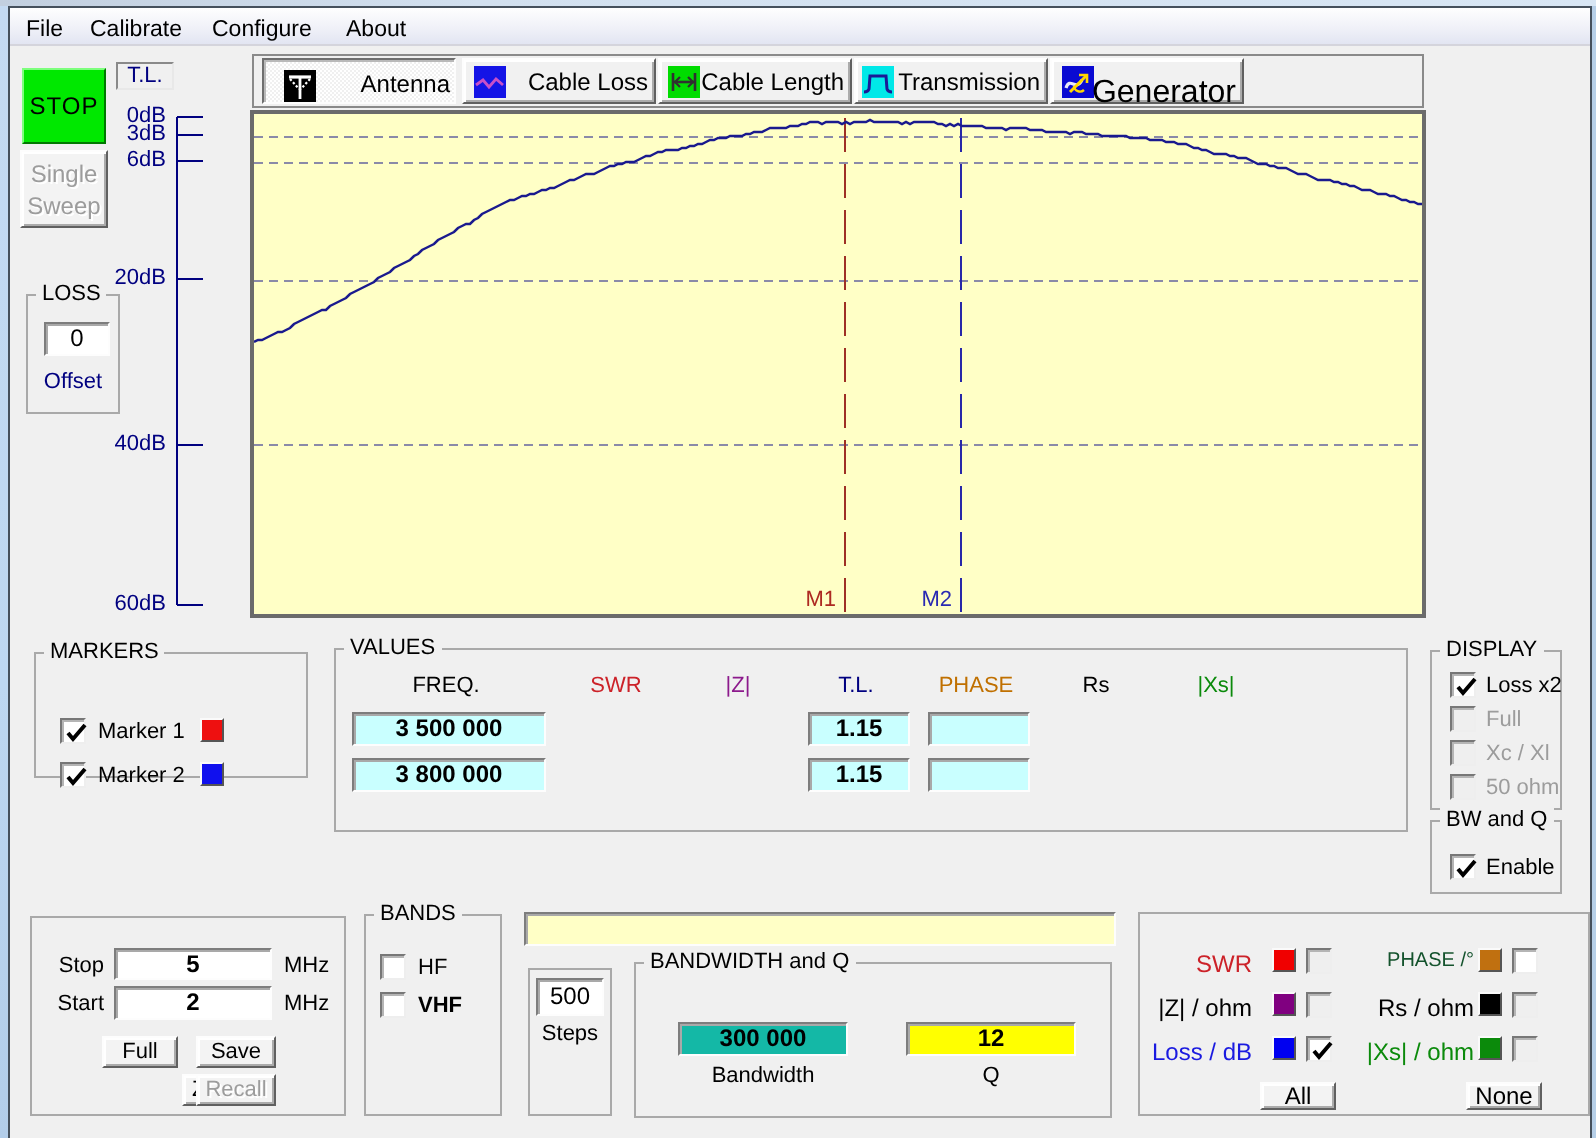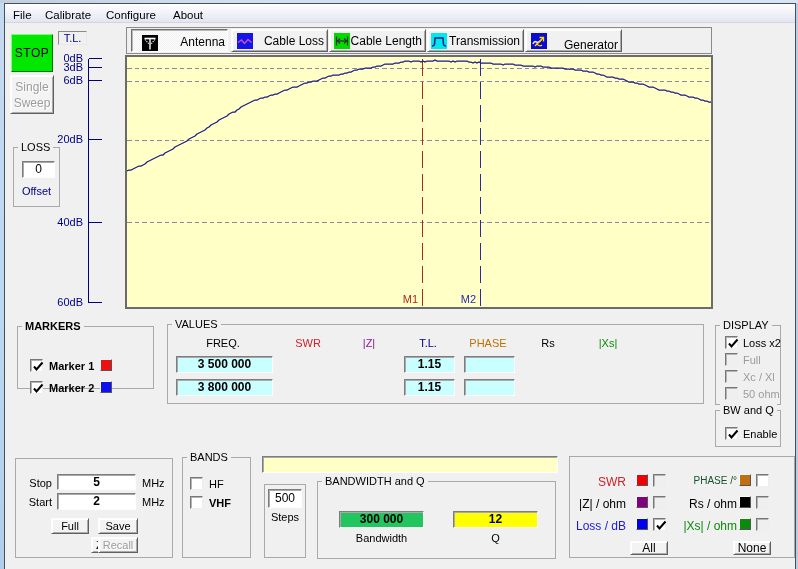--- a/index.html
+++ b/index.html
@@ -111,59 +111,59 @@
 <div class="abs" style="left:525px;top:29px;width:97px;height:23px;border:1px solid;border-color:#fdfdfd #606060 #606060 #fdfdfd;box-shadow:inset 1px 1px 0 #fff,inset -1px -1px 0 #ababab;background:#f1f1f1;">
     <div class="abs" style="left:5px;top:3px;width:16px;height:16px;"><svg width="16" height="16">
         <rect width="16" height="16" fill="#0a0ad2"></rect>
         <path d="M2,11 C4,5 7,13 10,7" fill="none" stroke="#e8e8f8" stroke-width="1.6"></path>
         <g stroke="#ffd800" fill="none">
           <path d="M4,13 L12,5" stroke-width="1.5"></path>
           <path d="M8.5,4.5 L12.5,4.5 L12.5,8.5" stroke-width="1.3"></path>
           <path d="M11,12 a3,3 0 0 1 -5,-2" stroke-width="1.2"></path>
         </g>
       </svg></div>
-    <div class="abs" style="right:3px;top:8px;font-size:12px;white-space:nowrap;">Generator</div>
+    <div class="abs" style="right:3px;top:8px;font-size:16px;white-space:nowrap;">Generator</div>
   </div>
 
 <div class="abs" style="left:125px;top:55px;width:588px;height:254px;border:2px solid #6b6b6b;background:#ffffc6;"></div>
 <svg class="abs" style="left:127px;top:57px" width="584" height="250">
 <g stroke="#8a8aa8" stroke-width="1" stroke-dasharray="4.5 3" shape-rendering="crispEdges">
 <line x1="0" y1="11.5" x2="584" y2="11.5"></line>
 <line x1="0" y1="24.5" x2="584" y2="24.5"></line>
 <line x1="0" y1="83.5" x2="584" y2="83.5"></line>
 <line x1="0" y1="165.5" x2="584" y2="165.5"></line>
 </g>
 <g stroke-width="1.3" stroke-dasharray="17 6" shape-rendering="crispEdges">
 <line x1="295.5" y1="2" x2="295.5" y2="250" stroke="#9e3026"></line>
 <line x1="353.5" y1="2" x2="353.5" y2="250" stroke="#2828a8"></line>
 </g>
 <text x="291" y="246" fill="#ad2a22" font-size="11" text-anchor="end">M1</text>
 <text x="349" y="246" fill="#2a2ab2" font-size="11" text-anchor="end">M2</text>
 <polyline fill="none" stroke="#1a1a8e" stroke-width="1.25" points="0.0,114 2.0,113 4.0,113 6.0,112 8.0,111 10.0,110 12.0,109 14.0,109 16.0,108 18.0,107 20.0,105 22.0,104 24.0,103 26.0,102 28.0,101 30.0,100 32.0,99 34.0,98 36.0,98 38.0,96 40.0,95 42.0,94 44.0,93 46.0,92 48.0,90 50.0,89 52.0,88 54.0,87 56.0,86 58.0,85 60.0,84 62.0,82 64.0,81 66.0,80 68.0,79 70.0,77 72.0,76 74.0,75 76.0,74 78.0,73 80.0,71 82.0,70 84.0,68 86.0,67 88.0,66 90.0,65 92.0,63 94.0,62 96.0,61 98.0,60 100.0,59 102.0,57 104.0,56 106.0,55 108.0,55 110.0,53 112.0,52 114.0,50 116.0,49 118.0,48 120.0,47 122.0,46 124.0,45 126.0,44 128.0,43 130.0,43 132.0,42 134.0,41 136.0,41 138.0,40 140.0,40 142.0,39 144.0,38 146.0,38 148.0,37 150.0,37 152.0,36 154.0,35 156.0,34 158.0,33 160.0,33 162.0,32 164.0,31 166.0,30 168.0,30 170.0,30 172.0,29 174.0,28 176.0,27 178.0,26 180.0,26 182.0,25 184.0,25 186.0,24 188.0,24 190.0,24 192.0,23 194.0,22 196.0,21 198.0,21 200.0,20 202.0,19 204.0,19 206.0,18 208.0,18 210.0,18 212.0,18 214.0,17 216.0,17 218.0,16 220.0,16 222.0,15 224.0,15 226.0,14 228.0,13 230.0,13 232.0,12 234.0,12 236.0,12 238.0,11 240.0,11 242.0,11 244.0,11 246.0,10 248.0,10 250.0,9 252.0,9 254.0,9 256.0,8 258.0,7 260.0,7 262.0,7 264.0,7 266.0,7 268.0,6 270.0,6 272.0,6 274.0,5 276.0,5 278.0,4 280.0,4 282.0,4 284.0,5 286.0,4 288.0,4 290.0,4 292.0,4 294.0,5 296.0,4 298.0,5 300.0,4 302.0,4 304.0,4 306.0,4 308.0,3 310.0,4 312.0,4 314.0,4 316.0,4 318.0,4 320.0,4 322.0,4 324.0,5 326.0,4 328.0,5 330.0,4 332.0,4 334.0,4 336.0,4 338.0,4 340.0,4 342.0,5 344.0,5 346.0,6 348.0,5 350.0,6 352.0,5 354.0,6 356.0,6 358.0,6 360.0,6 362.0,6 364.0,6 366.0,7 368.0,7 370.0,7 372.0,7 374.0,7 376.0,8 378.0,7 380.0,7 382.0,7 384.0,7 386.0,7 388.0,8 390.0,8 392.0,8 394.0,8 396.0,9 398.0,9 400.0,9 402.0,9 404.0,9 406.0,9 408.0,10 410.0,9 412.0,9 414.0,9 416.0,10 418.0,10 420.0,10 422.0,10 424.0,11 426.0,11 428.0,11 430.0,11 432.0,11 434.0,11 436.0,11 438.0,12 440.0,12 442.0,12 444.0,12 446.0,12 448.0,13 450.0,13 452.0,13 454.0,13 456.0,14 458.0,14 460.0,14 462.0,15 464.0,15 466.0,15 468.0,16 470.0,17 472.0,17 474.0,18 476.0,18 478.0,19 480.0,20 482.0,20 484.0,20 486.0,20 488.0,21 490.0,21 492.0,22 494.0,22 496.0,22 498.0,23 500.0,24 502.0,25 504.0,25 506.0,25 508.0,26 510.0,26 512.0,27 514.0,27 516.0,27 518.0,28 520.0,29 522.0,30 524.0,30 526.0,30 528.0,31 530.0,32 532.0,33 534.0,33 536.0,33 538.0,33 540.0,34 542.0,34 544.0,35 546.0,35 548.0,36 550.0,36 552.0,37 554.0,38 556.0,38 558.0,38 560.0,39 562.0,40 564.0,40 566.0,40 568.0,41 570.0,41 572.0,42 574.0,43 576.0,43 578.0,44 580.0,44 582.0,45 584.0,45"></polyline>
 </svg>
 
-<div class="grp" style="left:17px;top:326px;width:137px;height:63px;font-weight:bold;">
+<div class="grp" style="left:17px;top:326px;width:137px;height:63px;">
 <div class="t">MARKERS</div>
 <div class="cb" style="left:12px;top:32px;">
       <svg width="12" height="12" viewBox="0 0 12 12">
         <polyline points="2,5.5 4.5,8.5 10.5,1.5" fill="none" stroke="#000" stroke-width="2"></polyline>
       </svg>
     </div>
 <div class="abs" style="left:31px;top:33px;">Marker 1</div>
 <div class="sw" style="left:82px;top:32px;background:#ee1010;"></div>
 <div class="cb" style="left:12px;top:54px;">
       <svg width="12" height="12" viewBox="0 0 12 12">
         <polyline points="2,5.5 4.5,8.5 10.5,1.5" fill="none" stroke="#000" stroke-width="2"></polyline>
       </svg>
     </div>
 <div class="abs" style="left:31px;top:55px;">Marker 2</div>
 <div class="sw" style="left:82px;top:54px;background:#1010ee;"></div>
 </div>
 
-<div class="grp" style="left:167px;top:324px;width:537px;height:80px;">
+<div class="grp" style="left:167px;top:324px;width:537px;height:92px;">
 <div class="t">VALUES</div>
 <div class="abs" style="left:30px;top:12px;width:50px;text-align:center;">FREQ.</div>
 <div class="abs" style="left:115px;top:12px;width:50px;text-align:center;color:#cc2229;">SWR</div>
 <div class="abs" style="left:176px;top:12px;width:50px;text-align:center;color:#8c1a8c;">|Z|</div>
 <div class="abs" style="left:235px;top:12px;width:50px;text-align:center;color:#000080;">T.L.</div>
 <div class="abs" style="left:295px;top:12px;width:50px;text-align:center;color:#c07000;">PHASE</div>
 <div class="abs" style="left:355px;top:12px;width:50px;text-align:center;">Rs</div>
 <div class="abs" style="left:415px;top:12px;width:50px;text-align:center;color:#0b8a0b;">|Xs|</div>
 <div class="field" style="left:8px;top:31px;width:97px;height:17px;line-height:15px;">3 500 000</div>
 <div class="field" style="left:8px;top:54px;width:97px;height:17px;line-height:15px;">3 800 000</div>
@@ -222,21 +222,21 @@
 
 <div class="abs sunk" style="left:262px;top:456px;width:296px;height:17px;background:#ffffc6;"></div>
 
 <div class="grp" style="left:264px;top:484px;width:42px;height:74px;">
 <div class="abs sunk" style="left:3px;top:4px;width:34px;height:19px;background:#fff;text-align:center;font-size:12px;line-height:17px;">500</div>
 <div class="abs" style="left:0;top:26px;width:40px;text-align:center;">Steps</div>
 </div>
 
 <div class="grp" style="left:317px;top:481px;width:239px;height:78px;">
 <div class="t">BANDWIDTH and Q</div>
-<div class="field" style="left:21px;top:29px;width:85px;height:17px;background:#22c55e;line-height:15px;">300 000</div>
+<div class="field" style="left:21px;top:29px;width:85px;height:17px;background:#14b8a6;line-height:15px;">300 000</div>
 <div class="abs" style="left:21px;top:50px;width:85px;text-align:center;">Bandwidth</div>
 <div class="field" style="left:135px;top:29px;width:85px;height:17px;background:#ffff00;line-height:15px;">12</div>
 <div class="abs" style="left:135px;top:50px;width:85px;text-align:center;">Q</div>
 </div>
 
 <div class="grp" style="left:569px;top:456px;width:226px;height:102px;">
 <div class="rlab" style="left:0px;top:18px;width:56px;color:#cc2229;font-size:12px;">SWR</div>
 <div class="sw" style="left:66px;top:17px;background:#f00000;"></div>
 <div class="cb dis" style="left:83px;top:17px;"></div>
 <div class="rlab" style="left:100px;top:18px;width:67px;color:#14532d;font-size:10px;">PHASE /°</div>

